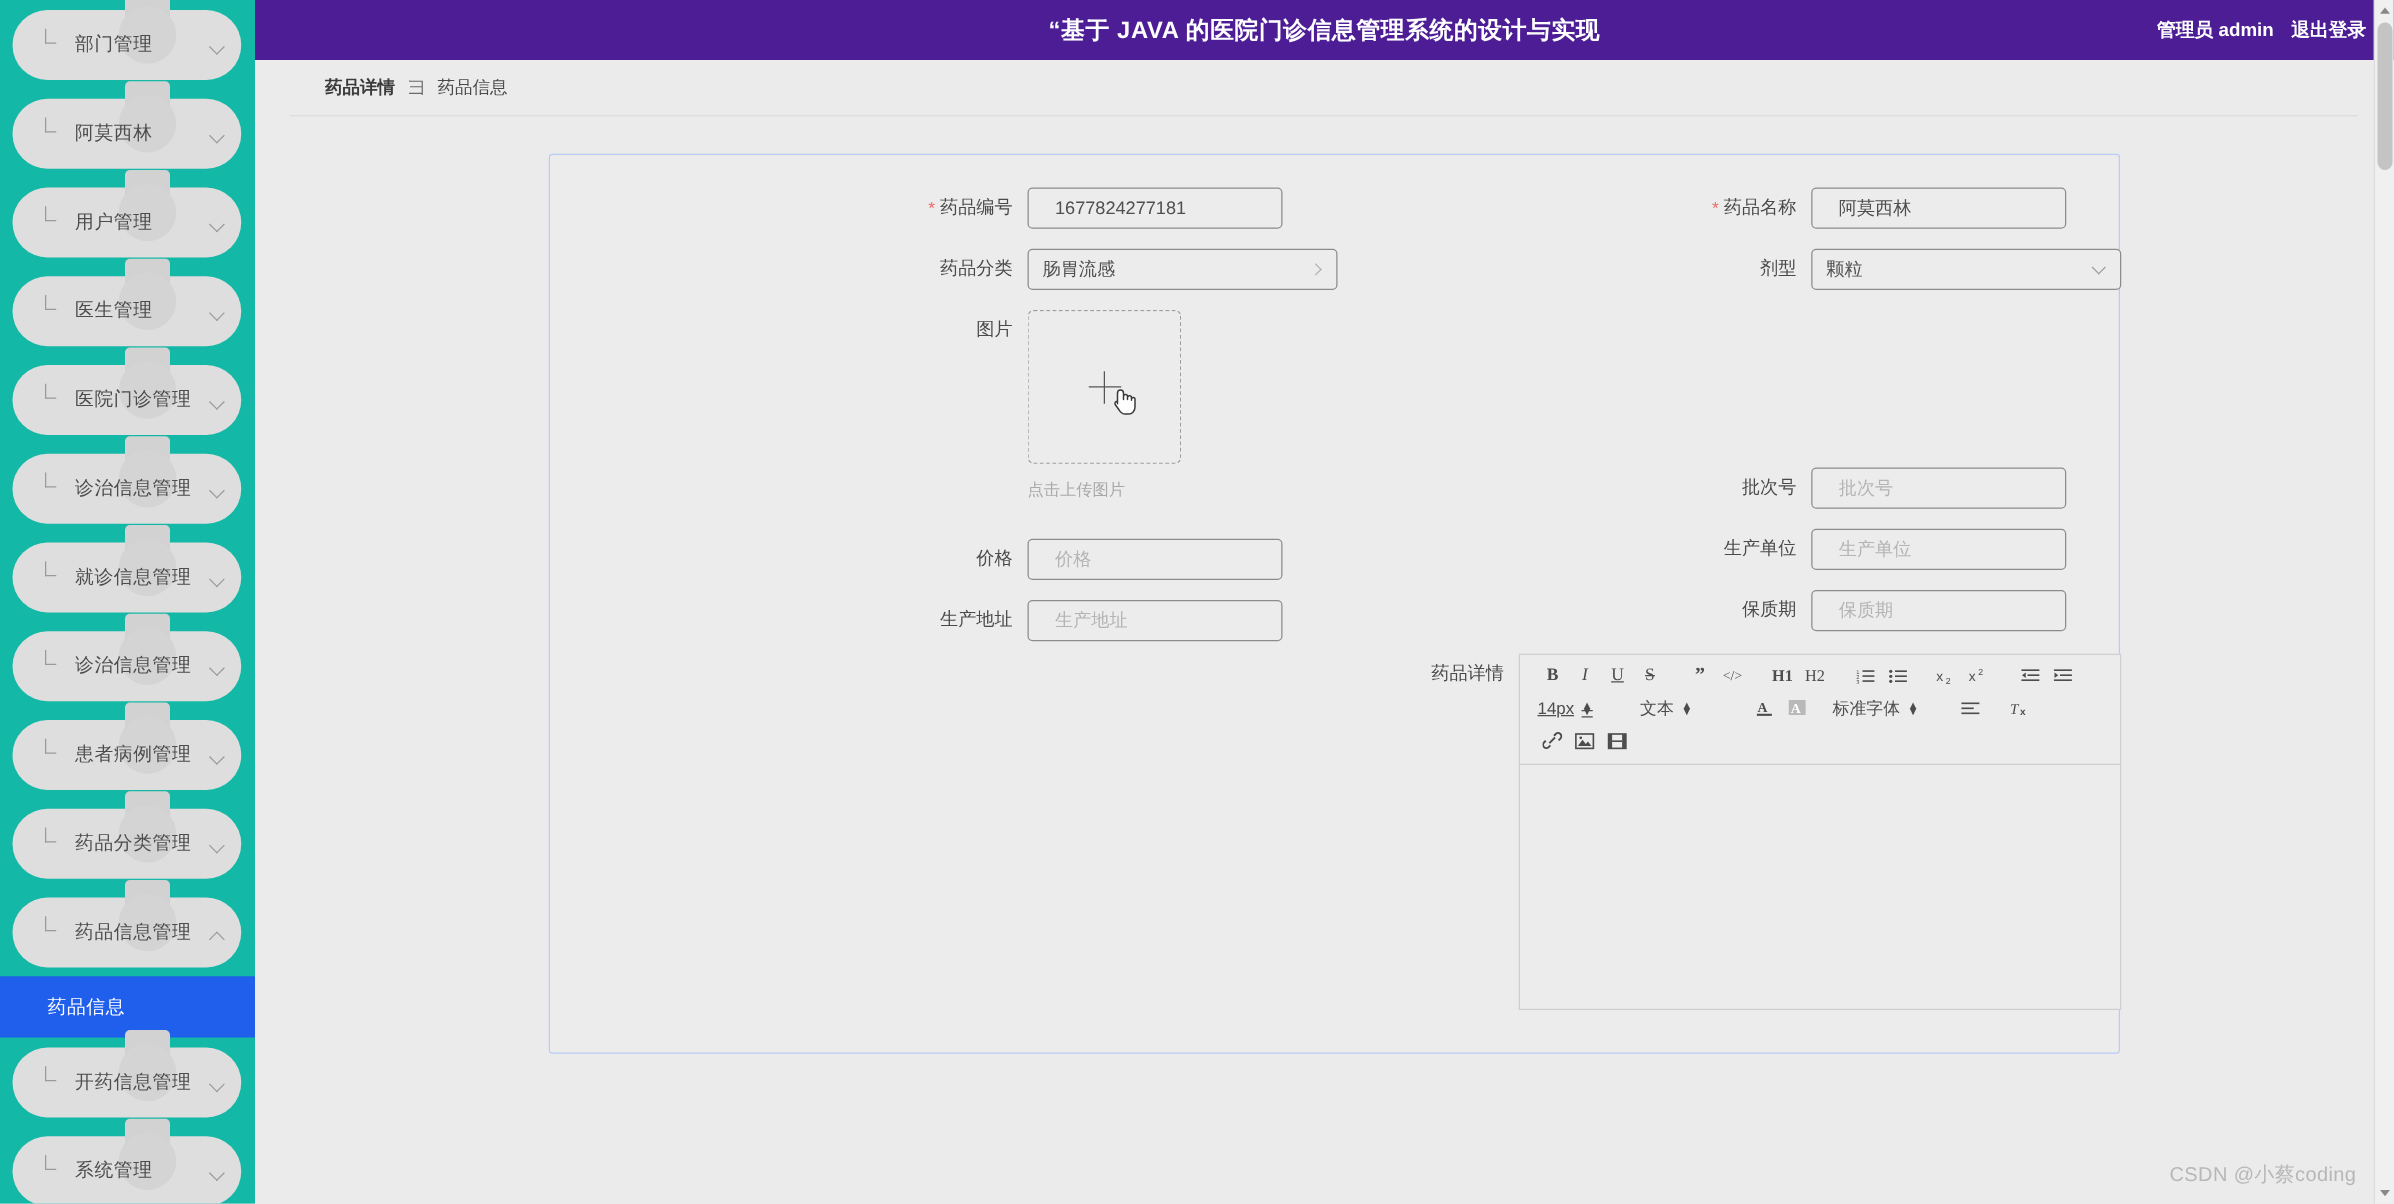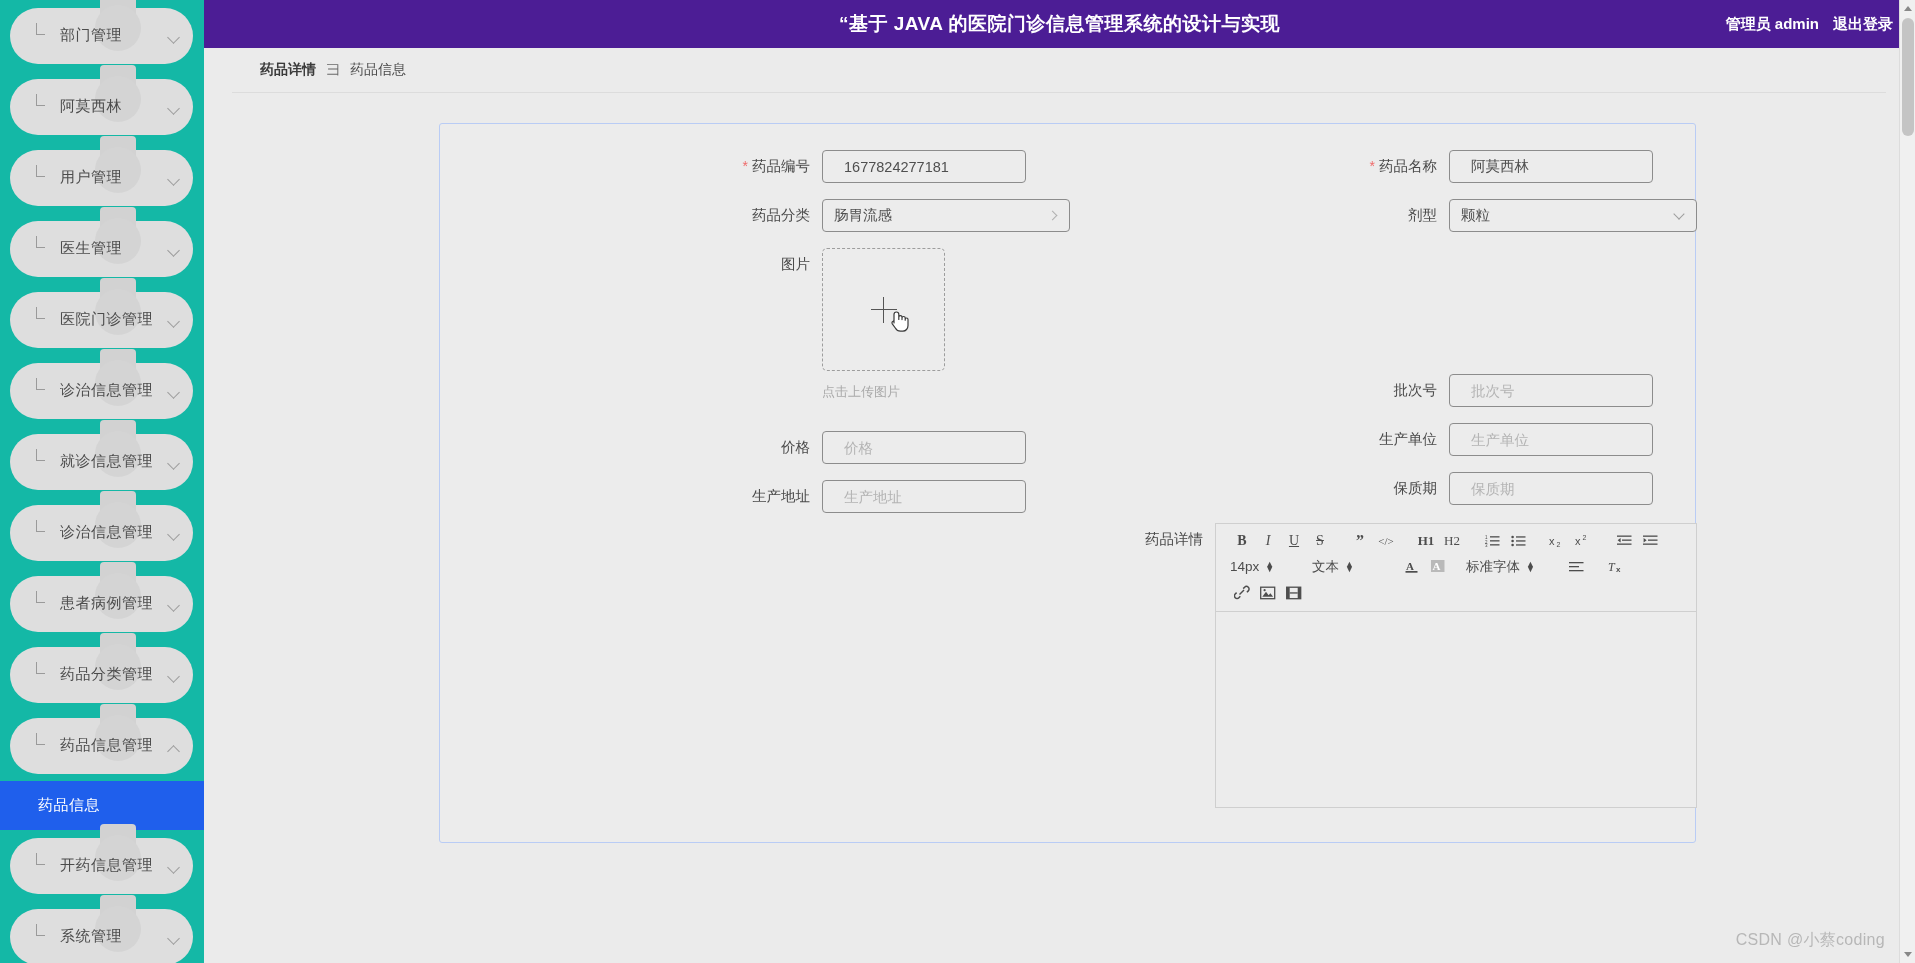--- a/index.html
+++ b/index.html
@@ -596,21 +596,21 @@
                   <svg width="15" height="13" viewBox="0 0 15 13">
                     <rect x="0" y="1.5" width="14.5" height="1.3" fill="#4d4d4d"></rect>
                     <rect x="5" y="5.5" width="9.5" height="1.3" fill="#4d4d4d"></rect>
                     <rect x="0" y="9.5" width="14.5" height="1.3" fill="#4d4d4d"></rect>
                     <path d="M0.6,4 L3.6,6.2 L0.6,8.4 Z" fill="#4d4d4d"></path>
                   </svg>
                 </div>
               </div>
 
               <div class="ed-row">
-                <div class="ed-pick" style="min-width:66px;">
+                <div class="ed-pick" style="min-width:66px;text-decoration:underline;">
                   <span>14px</span>
                   <span class="pick-arrows">
                       <span>▲</span>
                       <span>▼</span>
                     </span>
                 </div>
                 <div class="ed-gap"></div>
                 <div class="ed-pick" style="min-width:72px;">
                   <span>文本</span>
                   <span class="pick-arrows">

